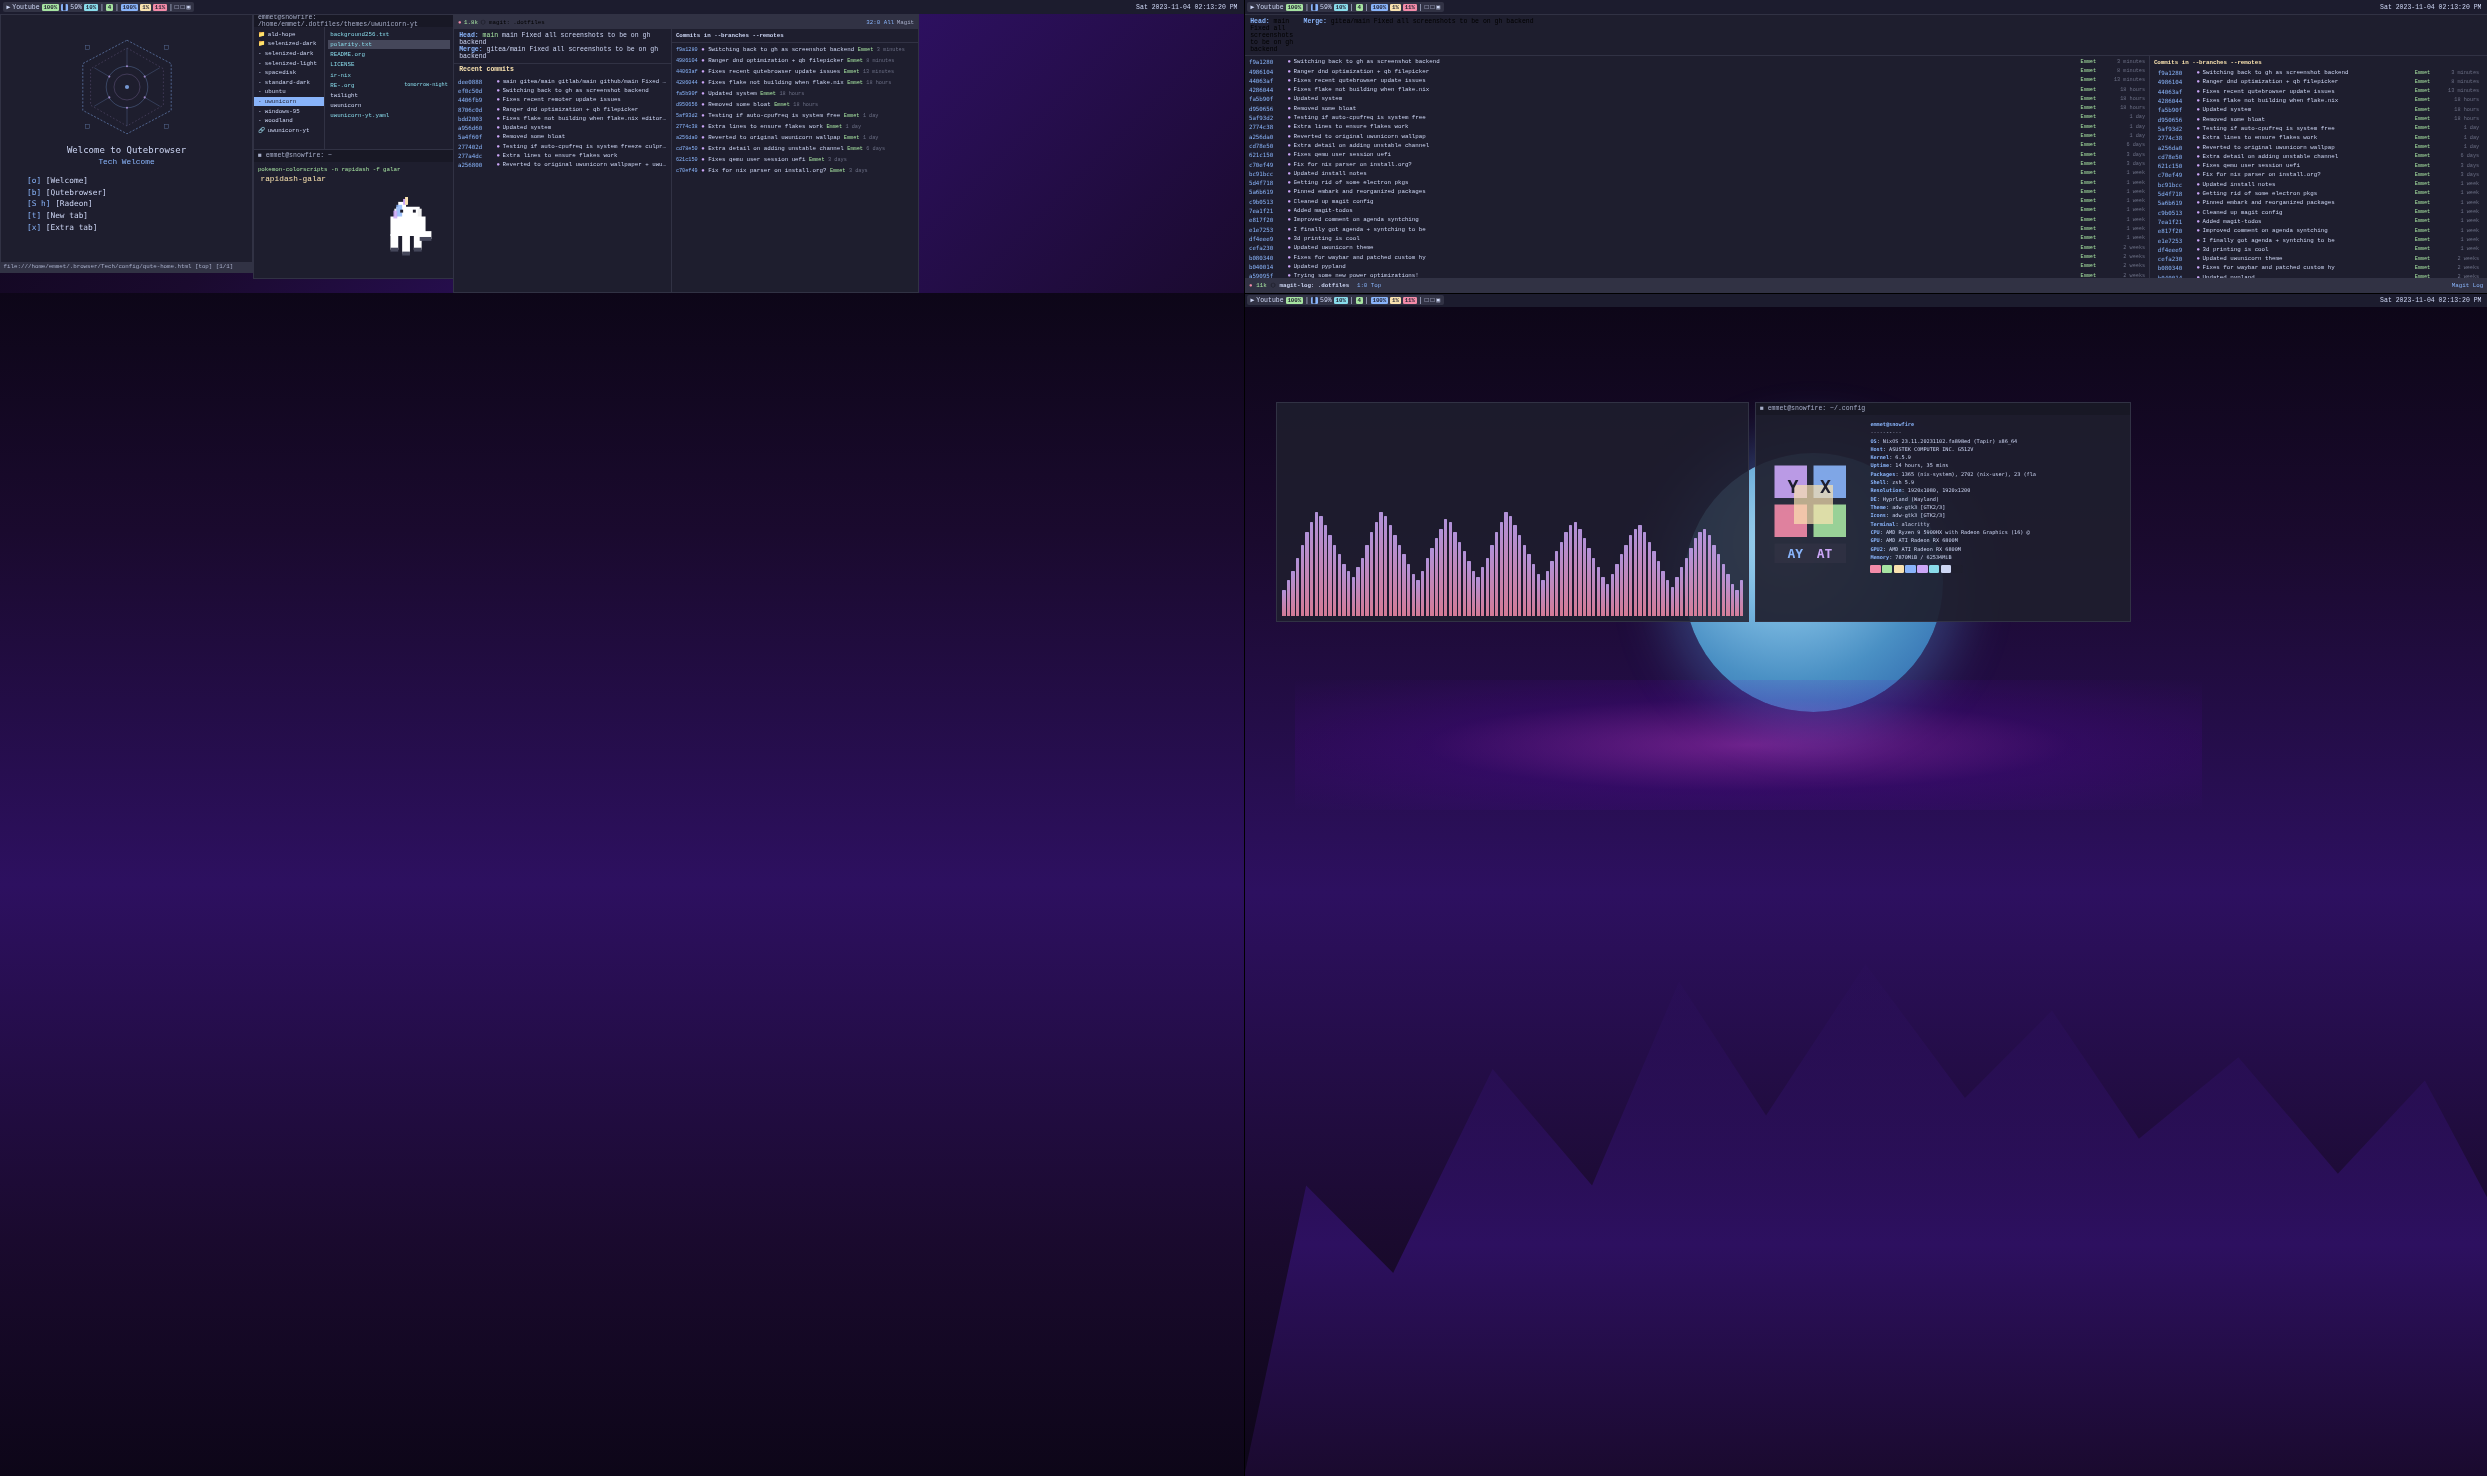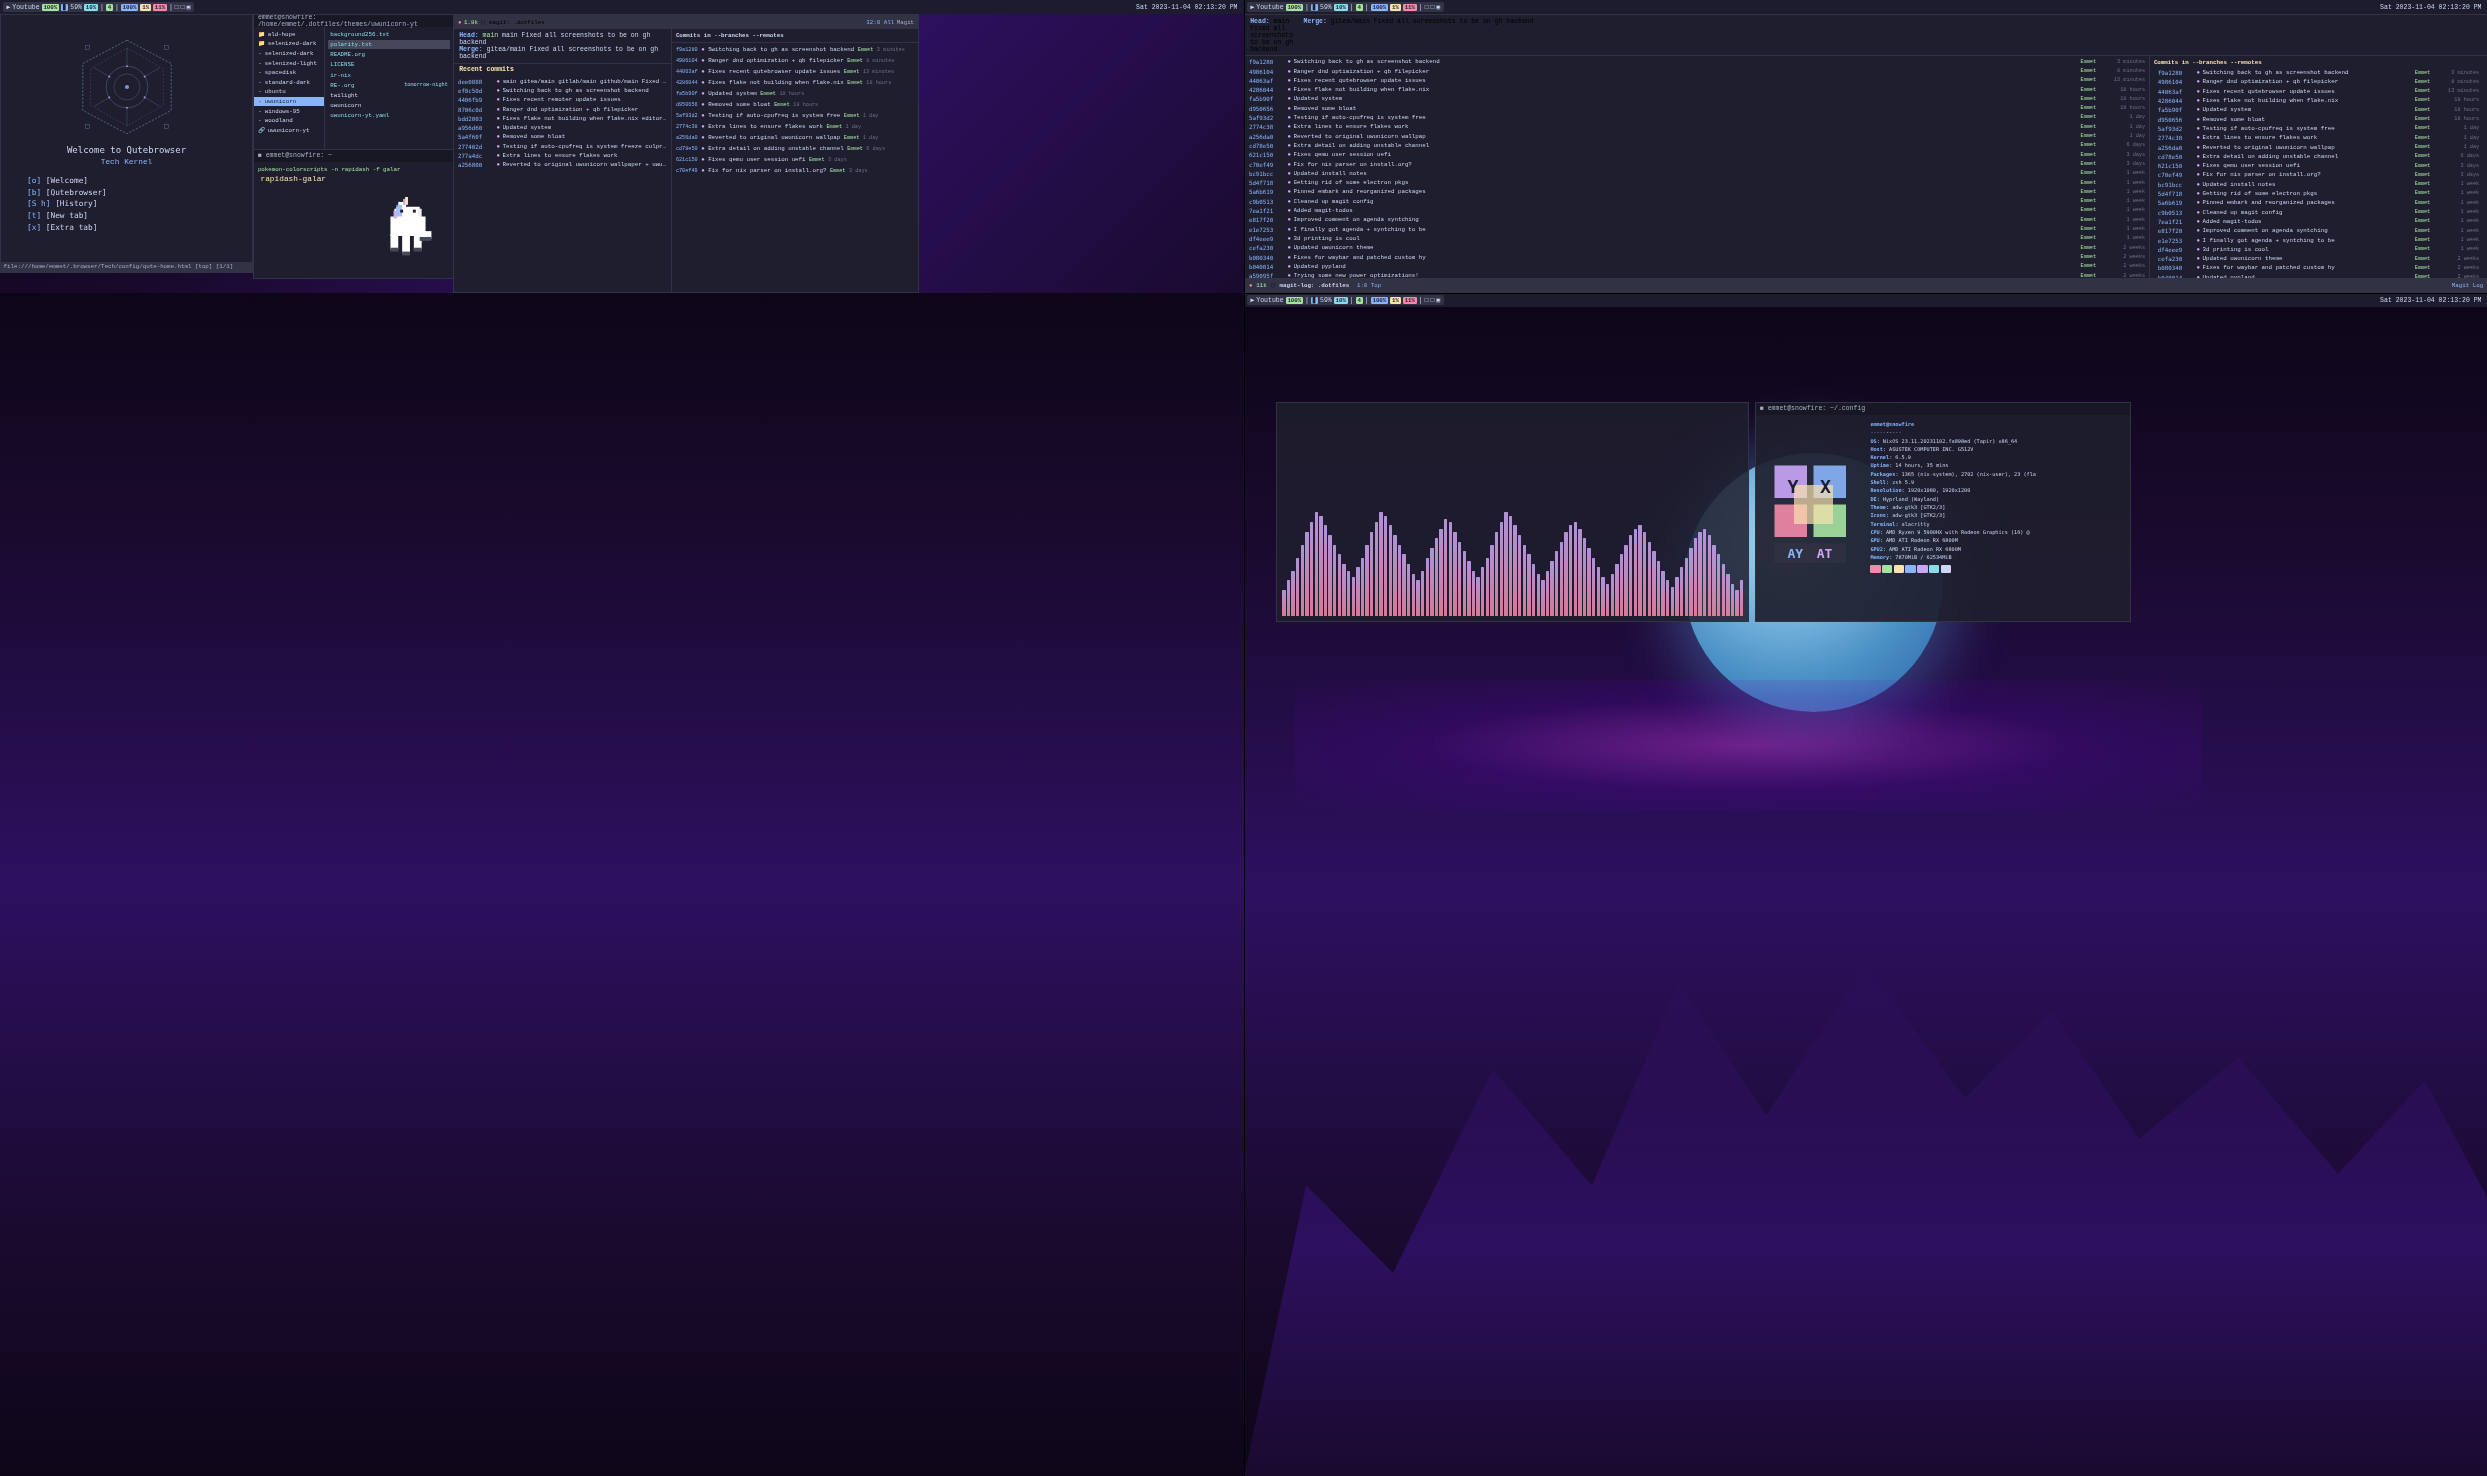--- a/index.html
+++ b/index.html
@@ -704,30 +704,30 @@
         <circle cx="66" cy="120" r="2" fill="#cba6f7" opacity="0.7"></circle>
         <circle cx="66" cy="80" r="2" fill="#cba6f7" opacity="0.7"></circle>
 
         <rect x="20" y="20" width="8" height="8" fill="none" stroke="#89b4fa" stroke-width="1" opacity="0.5"></rect>
         <rect x="172" y="20" width="8" height="8" fill="none" stroke="#89b4fa" stroke-width="1" opacity="0.5"></rect>
         <rect x="20" y="172" width="8" height="8" fill="none" stroke="#89b4fa" stroke-width="1" opacity="0.5"></rect>
         <rect x="172" y="172" width="8" height="8" fill="none" stroke="#89b4fa" stroke-width="1" opacity="0.5"></rect>
       </svg>
     </div>
     <div class="profile-title">Welcome to Qutebrowser</div>
-    <div class="profile-subtitle">Tech Kernel</div>
+    <div class="profile-subtitle">Tech Welcome</div>
     <div class="profile-menu">
       <div class="profile-menu-item">
         <span class="key">[o] </span><span>[Welcome]</span>
       </div>
       <div class="profile-menu-item">
         <span class="key">[b] </span><span>[Qutebrowser]</span>
       </div>
       <div class="profile-menu-item">
-        <span class="key">[S h] </span><span>[History]</span>
+        <span class="key">[S h] </span><span>[Radeon]</span>
       </div>
       <div class="profile-menu-item">
         <span class="key">[t] </span><span>[New tab]</span>
       </div>
       <div class="profile-menu-item">
         <span class="key">[x] </span><span>[Extra tab]</span>
       </div>
     </div>
   </div>
   <div class="qute-statusbar">

